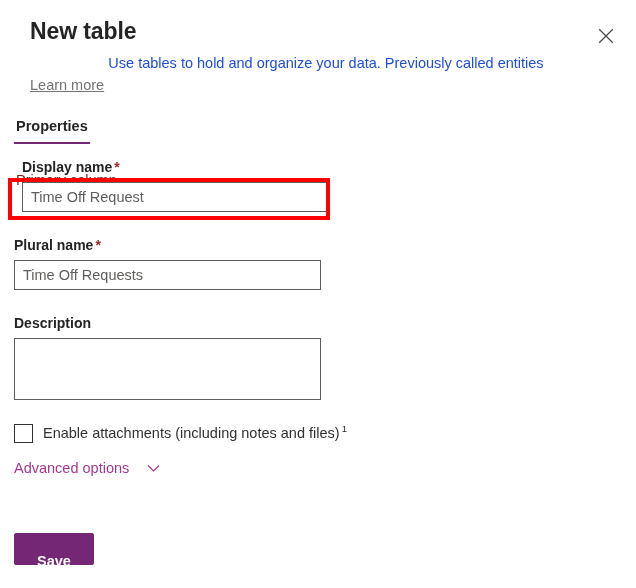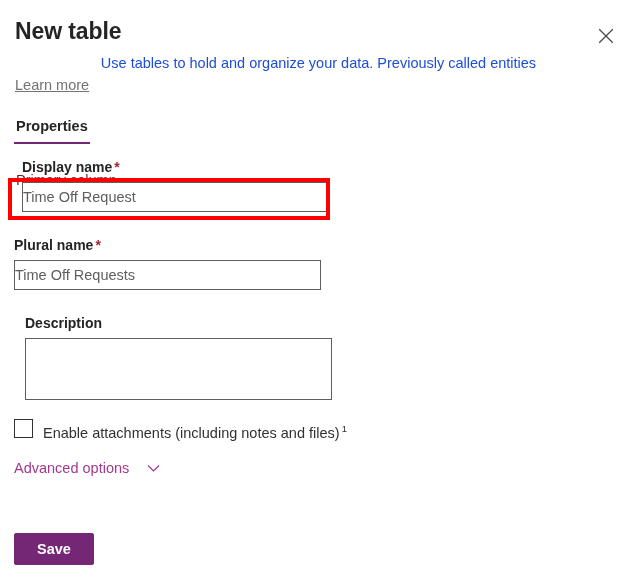--- a/index.html
+++ b/index.html
@@ -19,21 +19,21 @@
   .panel {
     position: absolute;
     inset: 0;
     padding: 0;
   }
 
   
   .header {
     position: absolute;
     top: 16px;
-    left: 15px;
+    left: 30px;
     right: 14px;
   }
   .page-title {
     font-size: 23px;
     font-weight: 600;
     color: #242424;
     line-height: 30px;
     letter-spacing: -0.1px;
     margin: 0;
   }
@@ -122,21 +122,21 @@
   }
   .text-input {
     width: 290px;
     height: 30px;
     box-sizing: border-box;
     border: 1px solid #605e5c;
     background: #ffffff;
     font-family: "Liberation Sans", sans-serif;
     font-size: 14.5px;
     color: #605e5c;
-    padding: 0 0;
+    padding: 0 8px;
     outline: none;
     border-radius: 0;
   }
   .text-area {
     width: 307px;
     height: 62px;
     box-sizing: border-box;
     border: 1px solid #605e5c;
     background: #ffffff;
     font-family: "Liberation Sans", sans-serif;
@@ -157,29 +157,29 @@
     height: 42px;
     box-sizing: border-box;
     border: 4px solid #ff0000;
     pointer-events: none;
   }
 
   #f-display { top: 158px; margin-left: 8px; }
   #f-display .text-input { width: 307px; }
   #f-plural  { top: 236px; }
   #f-plural  .text-input { width: 307px; }
-  #f-desc    { top: 314px; margin-left: 11px; }
+  #f-desc    { top: 314px; }
 
   
   .check-row {
     position: absolute;
     left: 14px;
     top: 419px;
     display: flex;
-    align-items: flex-start;
+    align-items: flex-end;
     gap: 10px;
     cursor: pointer;
   }
   .checkbox {
     width: 19px;
     height: 19px;
     box-sizing: border-box;
     border: 1.4px solid #323130;
     background: #ffffff;
     flex: none;
@@ -221,21 +221,21 @@
   }
   .btn {
     height: 32px;
     min-width: 80px;
     box-sizing: border-box;
     font-family: "Liberation Sans", sans-serif;
     font-size: 14.5px;
     font-weight: 600;
     border-radius: 2px;
     cursor: pointer;
-    padding: 0 16px;
+    padding: 12px 16px;
     line-height: 30px;
     text-align: center;
   }
   .btn-primary {
     background: #742774;
     color: #ffffff;
     border: 1px solid #742774;
   }
   .btn-secondary {
     background: #ffffff;

